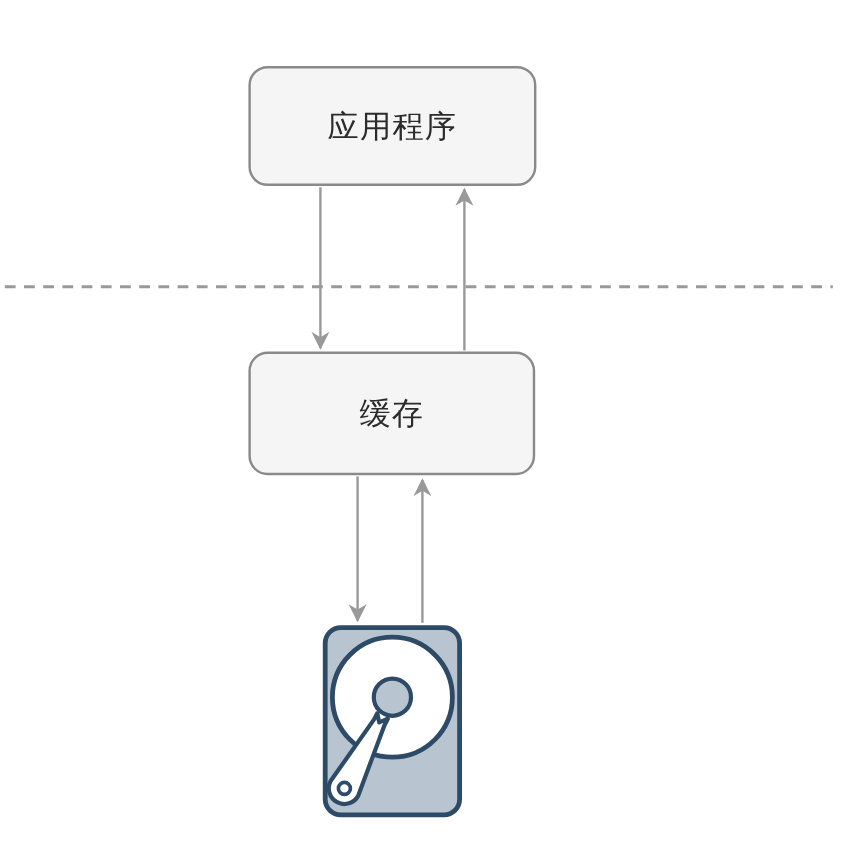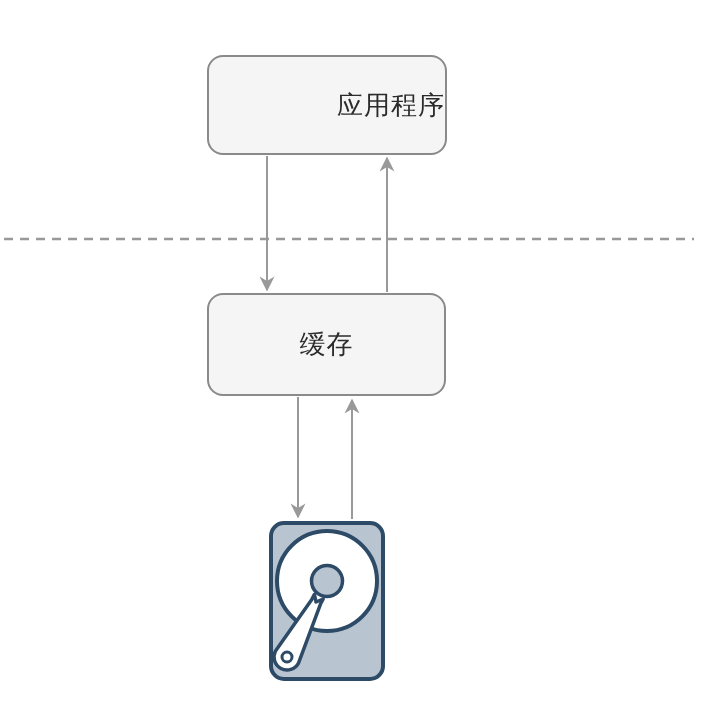--- a/index.html
+++ b/index.html
@@ -26,21 +26,21 @@
     background: #f5f5f5;
     border: 2px solid #8a8a8a;
     border-radius: 16px;
     display: flex;
     align-items: center;
     justify-content: center;
     color: #2b2b2b;
     font-size: 26px;
     letter-spacing: 1px;
   }
-  .node-application { left: 207px; top: 55px;  width: 240px; height: 100px; justify-content: flex-end; }
+  .node-application { left: 207px; top: 55px;  width: 240px; height: 100px; }
   .node-cache       { left: 207px; top: 293px; width: 239px; height: 103px; }
   .boundary-label {
     position: absolute;
     left: 556px;
     top: 263px;
     width: 140px;
     color: #1a1a1a;
     font-size: 28px;
     white-space: nowrap;
   }

